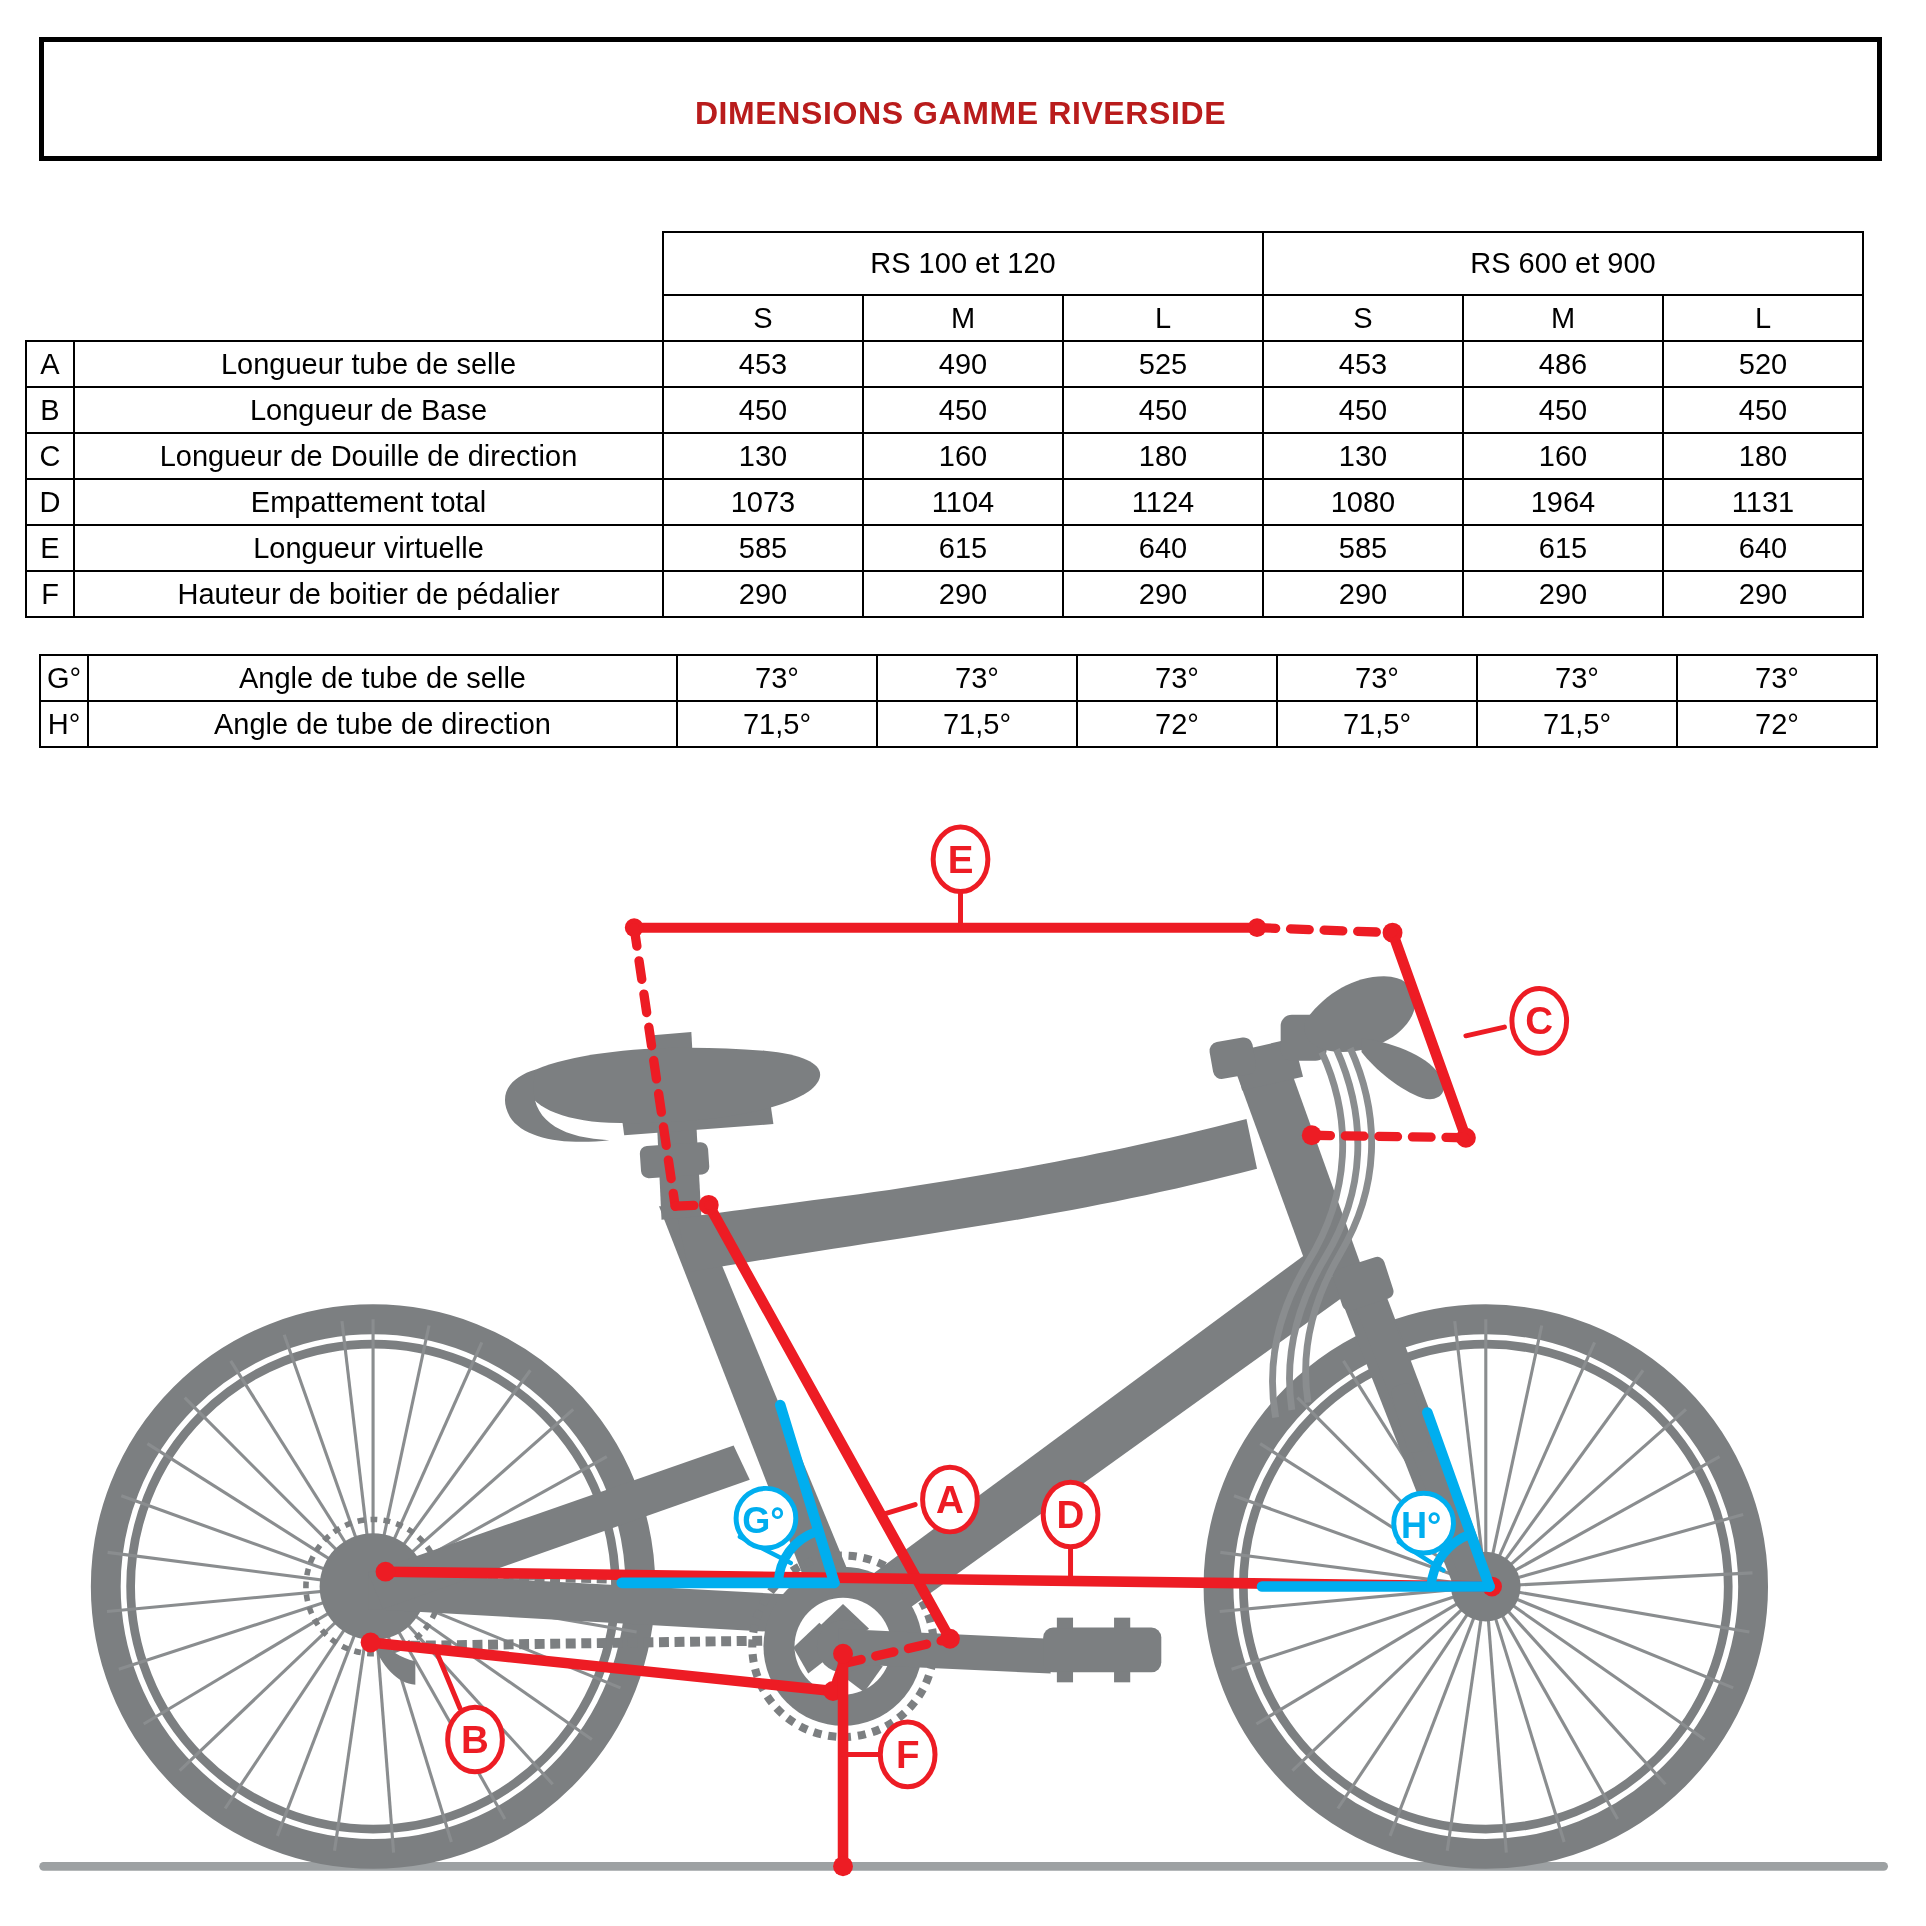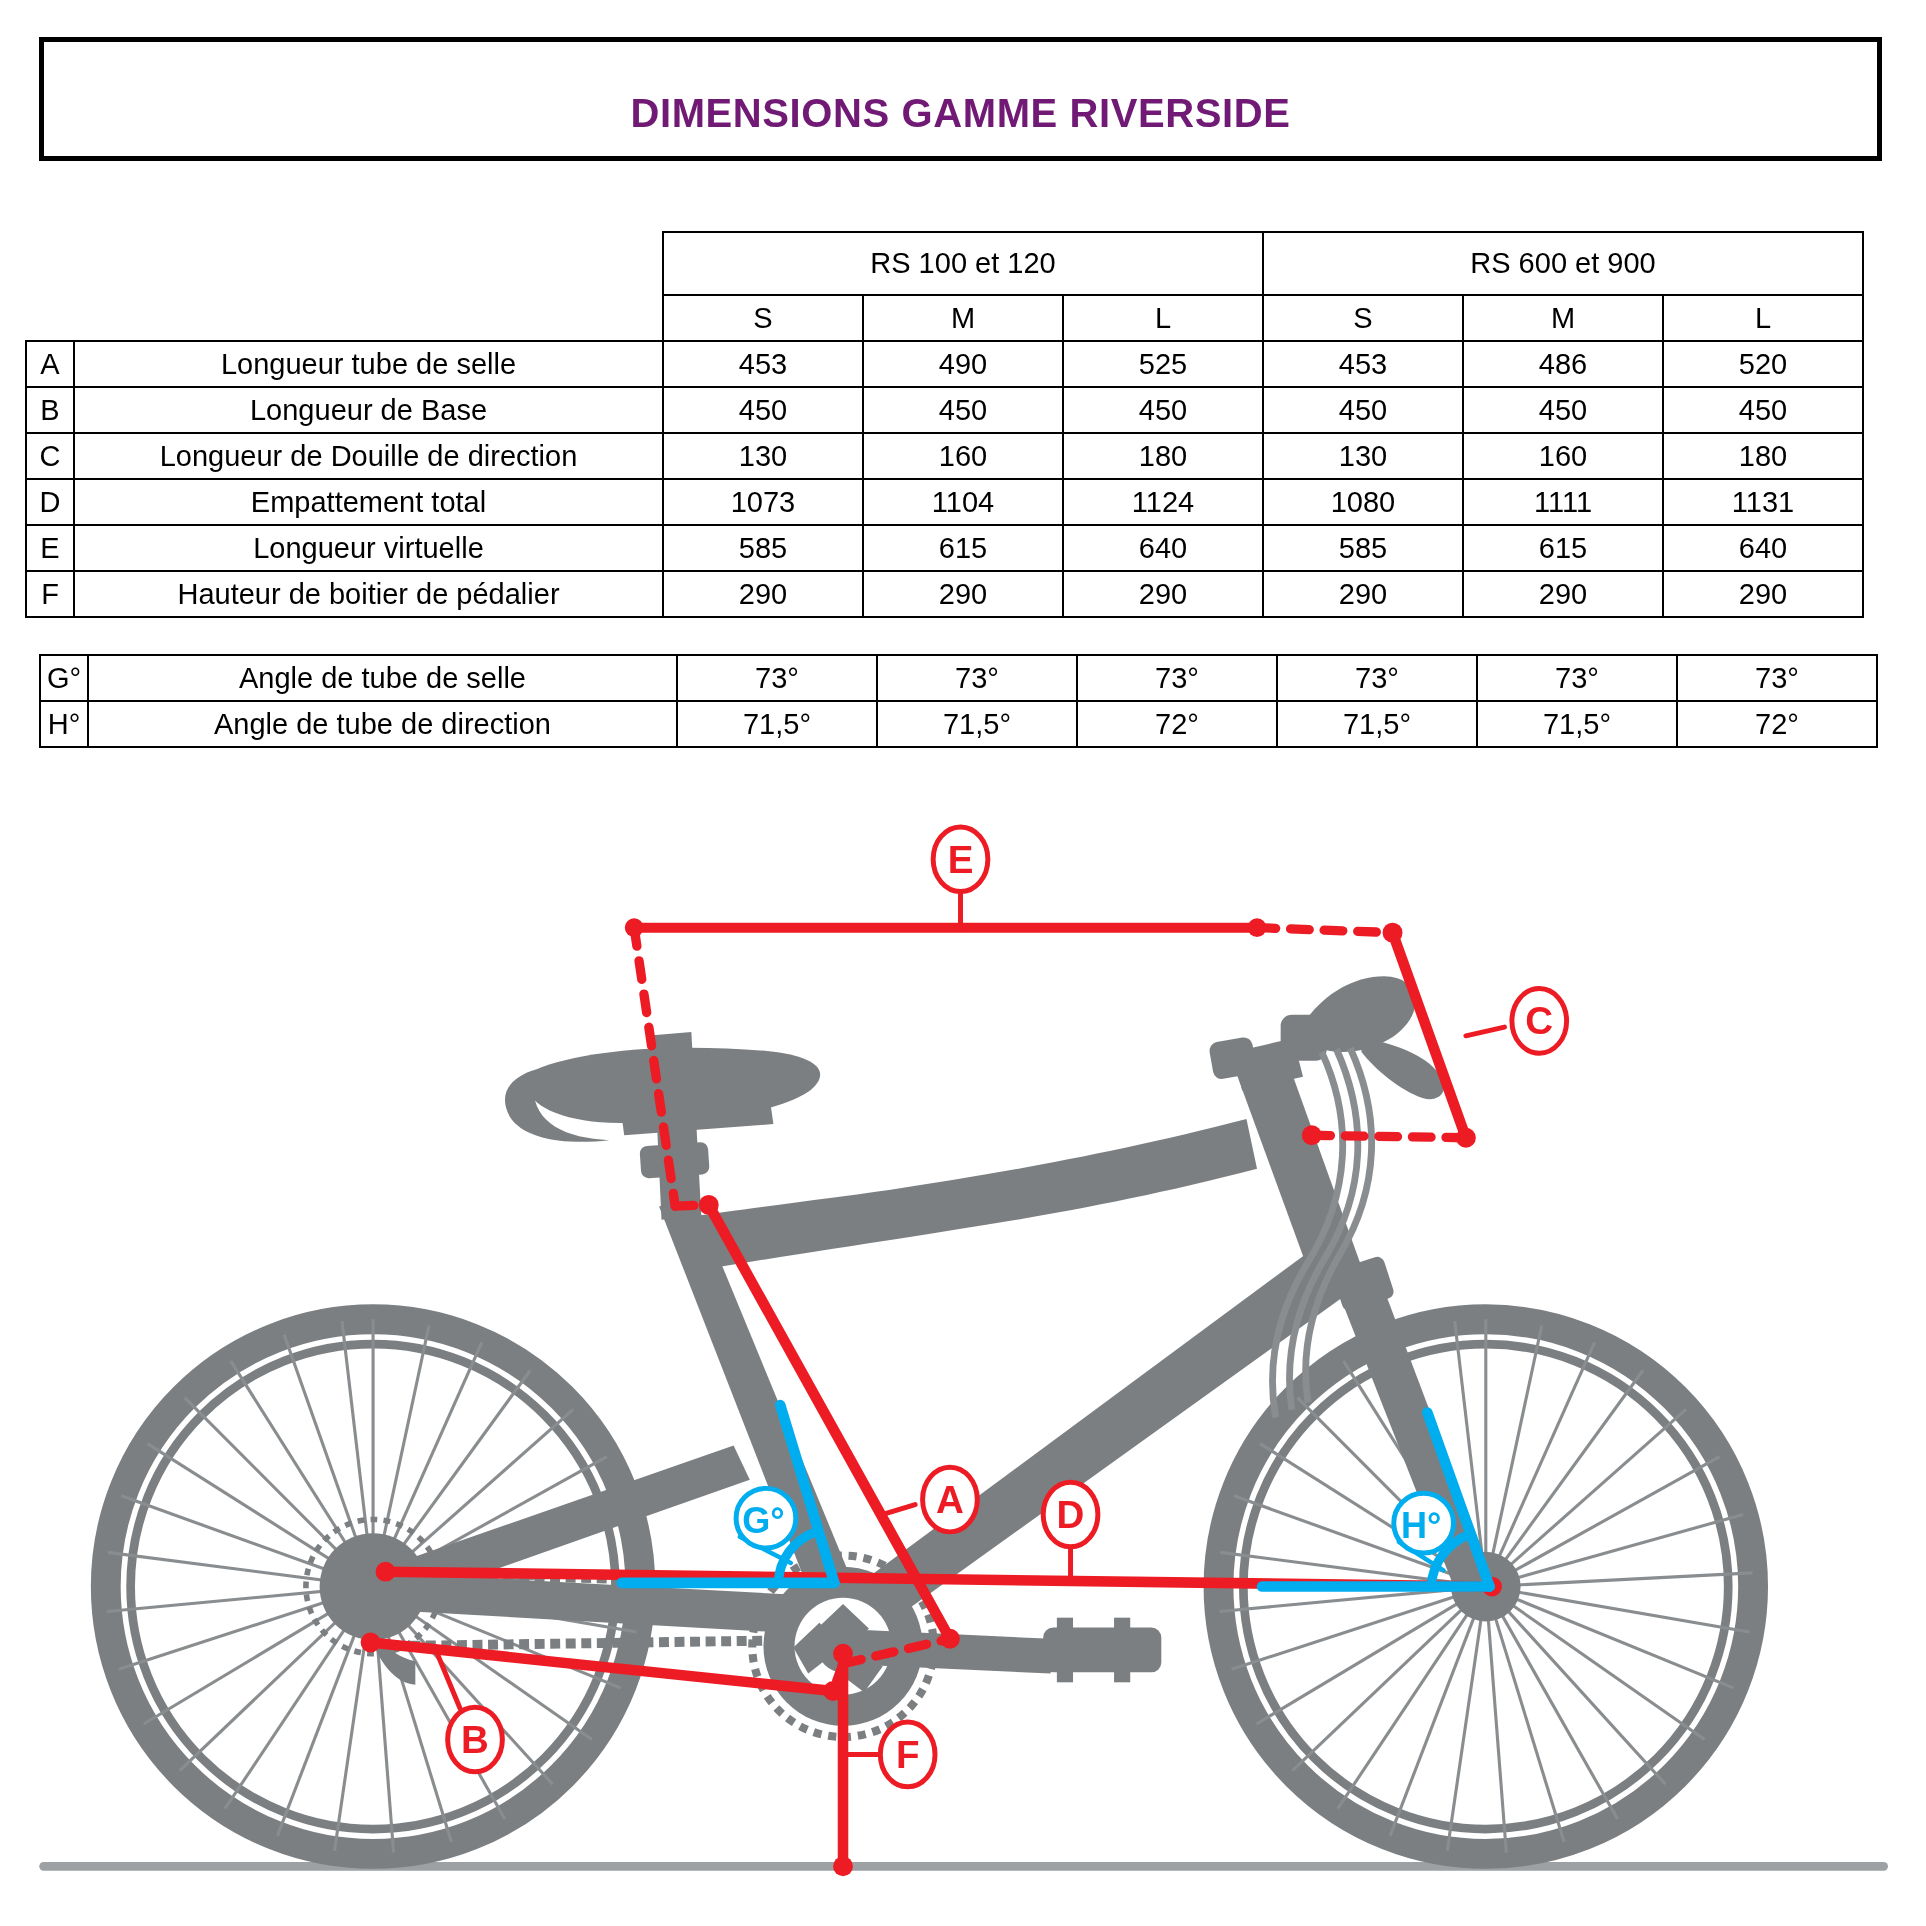--- a/index.html
+++ b/index.html
@@ -23,24 +23,24 @@
     width: 1843px;
     height: 124px;
     border: 5.6px solid #000000;
     box-sizing: border-box;
     display: flex;
     align-items: center;
     justify-content: center;
     background: #ffffff;
   }
   #title-text {
-    font-size: 40px;
+    font-size: 32px;
     font-weight: bold;
     letter-spacing: 0.6px;
-    color: #701a75;
+    color: #b91c1c;
     white-space: nowrap;
     margin-top: 29px;
   }
 
   
   .dim-table {
     position: absolute;
     border-collapse: collapse;
     table-layout: fixed;
     background: #ffffff;
@@ -158,21 +158,21 @@
       <td>160</td>
       <td>180</td>
     </tr>
     <tr class="row-h">
       <td class="letter-cell">D</td>
       <td class="label-cell">Empattement total</td>
       <td>1073</td>
       <td>1104</td>
       <td>1124</td>
       <td>1080</td>
-      <td>1111</td>
+      <td>1964</td>
       <td>1131</td>
     </tr>
     <tr class="row-h">
       <td class="letter-cell">E</td>
       <td class="label-cell">Longueur virtuelle</td>
       <td>585</td>
       <td>615</td>
       <td>640</td>
       <td>585</td>
       <td>615</td>

